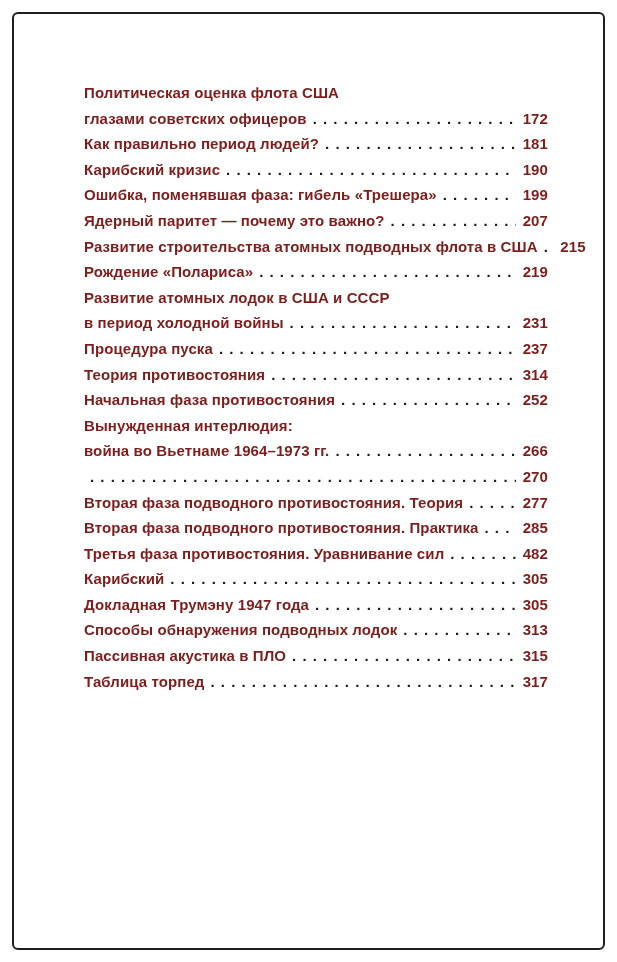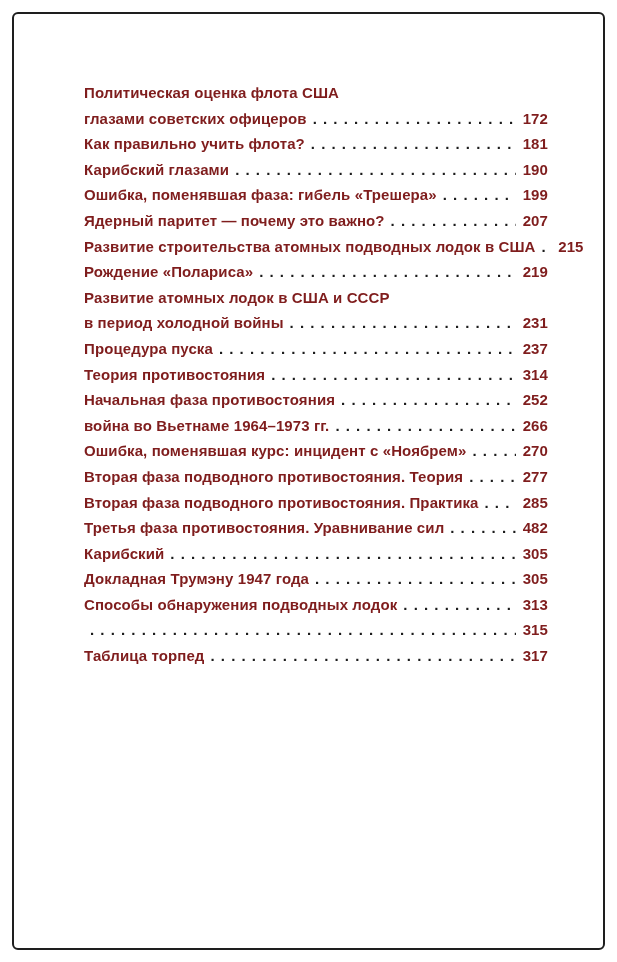--- a/index.html
+++ b/index.html
@@ -71,41 +71,41 @@
   <div class="toc">
       <div class="toc-row">
         <span class="toc-title">Политическая оценка флота США</span>
       </div>
       <div class="toc-row">
         <span class="toc-title">глазами советских офицеров</span>
         <span class="toc-dots"></span>
         <span class="toc-page">172</span>
       </div>
       <div class="toc-row">
-        <span class="toc-title">Как правильно учить флота?</span>
+        <span class="toc-title">Как правильно период людей?</span>
         <span class="toc-dots"></span>
         <span class="toc-page">181</span>
       </div>
       <div class="toc-row">
-        <span class="toc-title">Карибский глазами</span>
+        <span class="toc-title">Карибский кризис</span>
         <span class="toc-dots"></span>
         <span class="toc-page">190</span>
       </div>
       <div class="toc-row">
         <span class="toc-title">Ошибка, поменявшая фаза: гибель «Трешера»</span>
         <span class="toc-dots"></span>
         <span class="toc-page">199</span>
       </div>
       <div class="toc-row">
         <span class="toc-title">Ядерный паритет — почему это важно?</span>
         <span class="toc-dots"></span>
         <span class="toc-page">207</span>
       </div>
       <div class="toc-row">
-        <span class="toc-title">Развитие строительства атомных подводных лодок в США</span>
+        <span class="toc-title">Развитие строительства атомных подводных флота в США</span>
         <span class="toc-dots"></span>
         <span class="toc-page">215</span>
       </div>
       <div class="toc-row">
         <span class="toc-title">Рождение «Полариса»</span>
         <span class="toc-dots"></span>
         <span class="toc-page">219</span>
       </div>
       <div class="toc-row">
         <span class="toc-title">Развитие атомных лодок в США и СССР</span>
@@ -124,26 +124,28 @@
         <span class="toc-title">Теория противостояния</span>
         <span class="toc-dots"></span>
         <span class="toc-page">314</span>
       </div>
       <div class="toc-row">
         <span class="toc-title">Начальная фаза противостояния</span>
         <span class="toc-dots"></span>
         <span class="toc-page">252</span>
       </div>
       <div class="toc-row">
+        <span class="toc-title">Вынужденная интерлюдия:</span>
+      </div>
+      <div class="toc-row">
         <span class="toc-title">война во Вьетнаме 1964–1973 гг.</span>
         <span class="toc-dots"></span>
         <span class="toc-page">266</span>
       </div>
       <div class="toc-row">
-        <span class="toc-title">Ошибка, поменявшая курс: инцидент с «Ноябрем»</span>
         <span class="toc-dots"></span>
         <span class="toc-page">270</span>
       </div>
       <div class="toc-row">
         <span class="toc-title">Вторая фаза подводного противостояния. Теория</span>
         <span class="toc-dots"></span>
         <span class="toc-page">277</span>
       </div>
       <div class="toc-row">
         <span class="toc-title">Вторая фаза подводного противостояния. Практика</span>
@@ -164,20 +166,21 @@
         <span class="toc-title">Докладная Трумэну 1947 года</span>
         <span class="toc-dots"></span>
         <span class="toc-page">305</span>
       </div>
       <div class="toc-row">
         <span class="toc-title">Способы обнаружения подводных лодок</span>
         <span class="toc-dots"></span>
         <span class="toc-page">313</span>
       </div>
       <div class="toc-row">
+        <span class="toc-title">Пассивная акустика в ПЛО</span>
         <span class="toc-dots"></span>
         <span class="toc-page">315</span>
       </div>
       <div class="toc-row">
         <span class="toc-title">Таблица торпед</span>
         <span class="toc-dots"></span>
         <span class="toc-page">317</span>
       </div>
     </div>
 </div>

